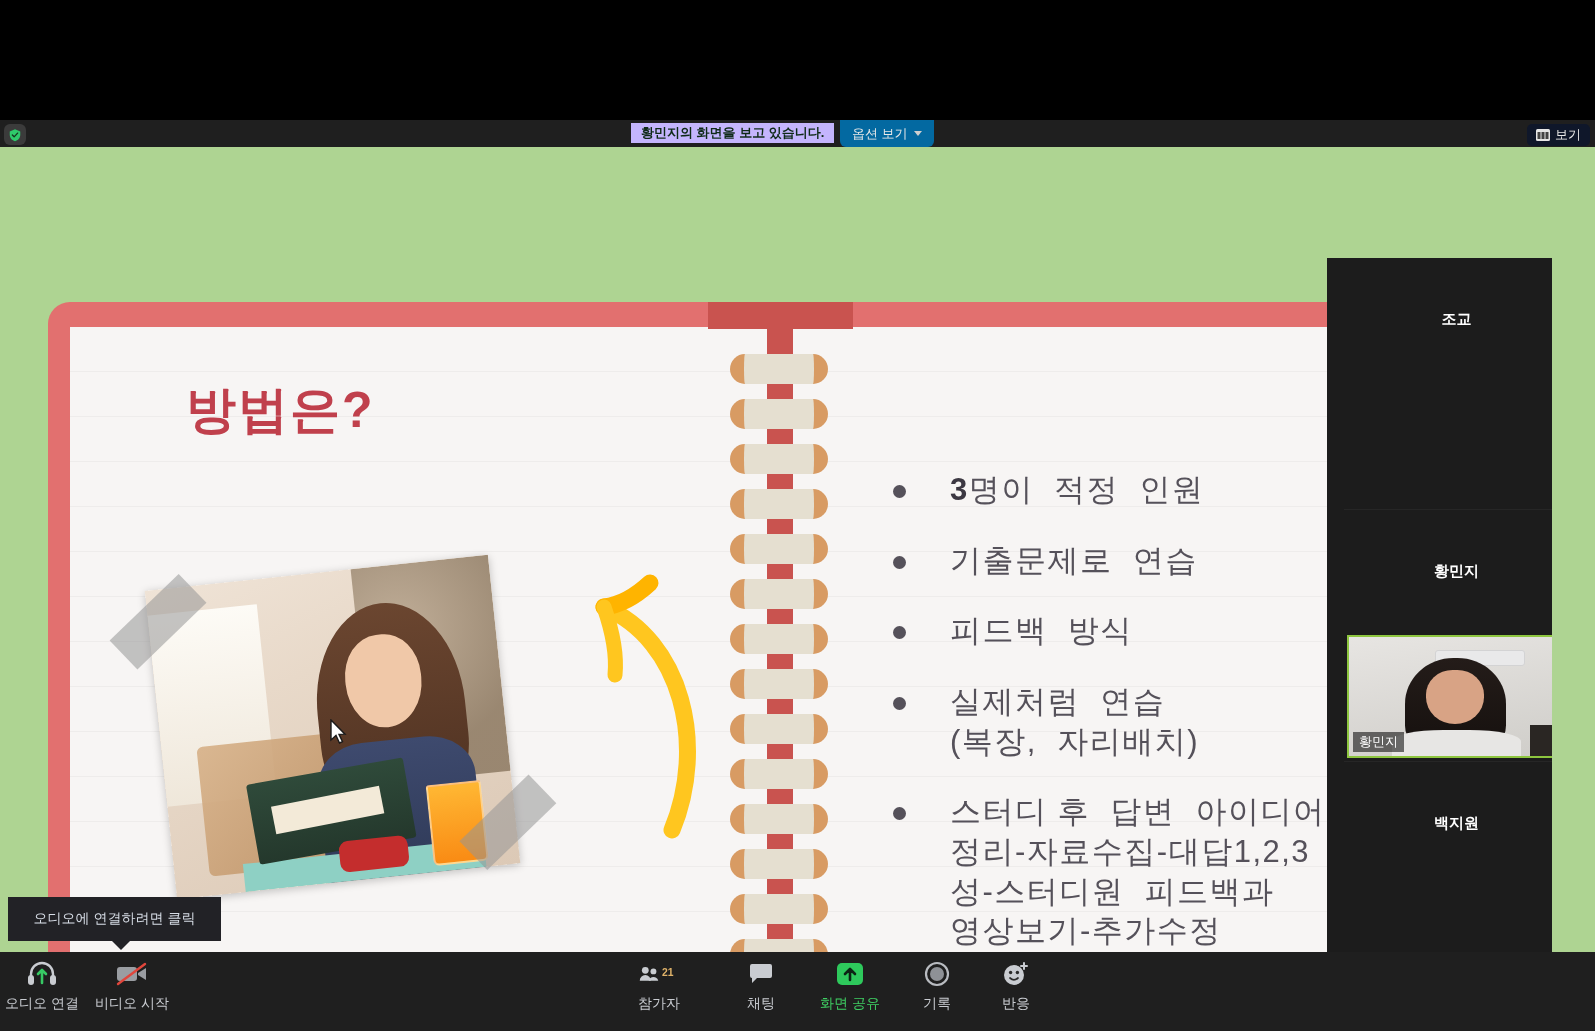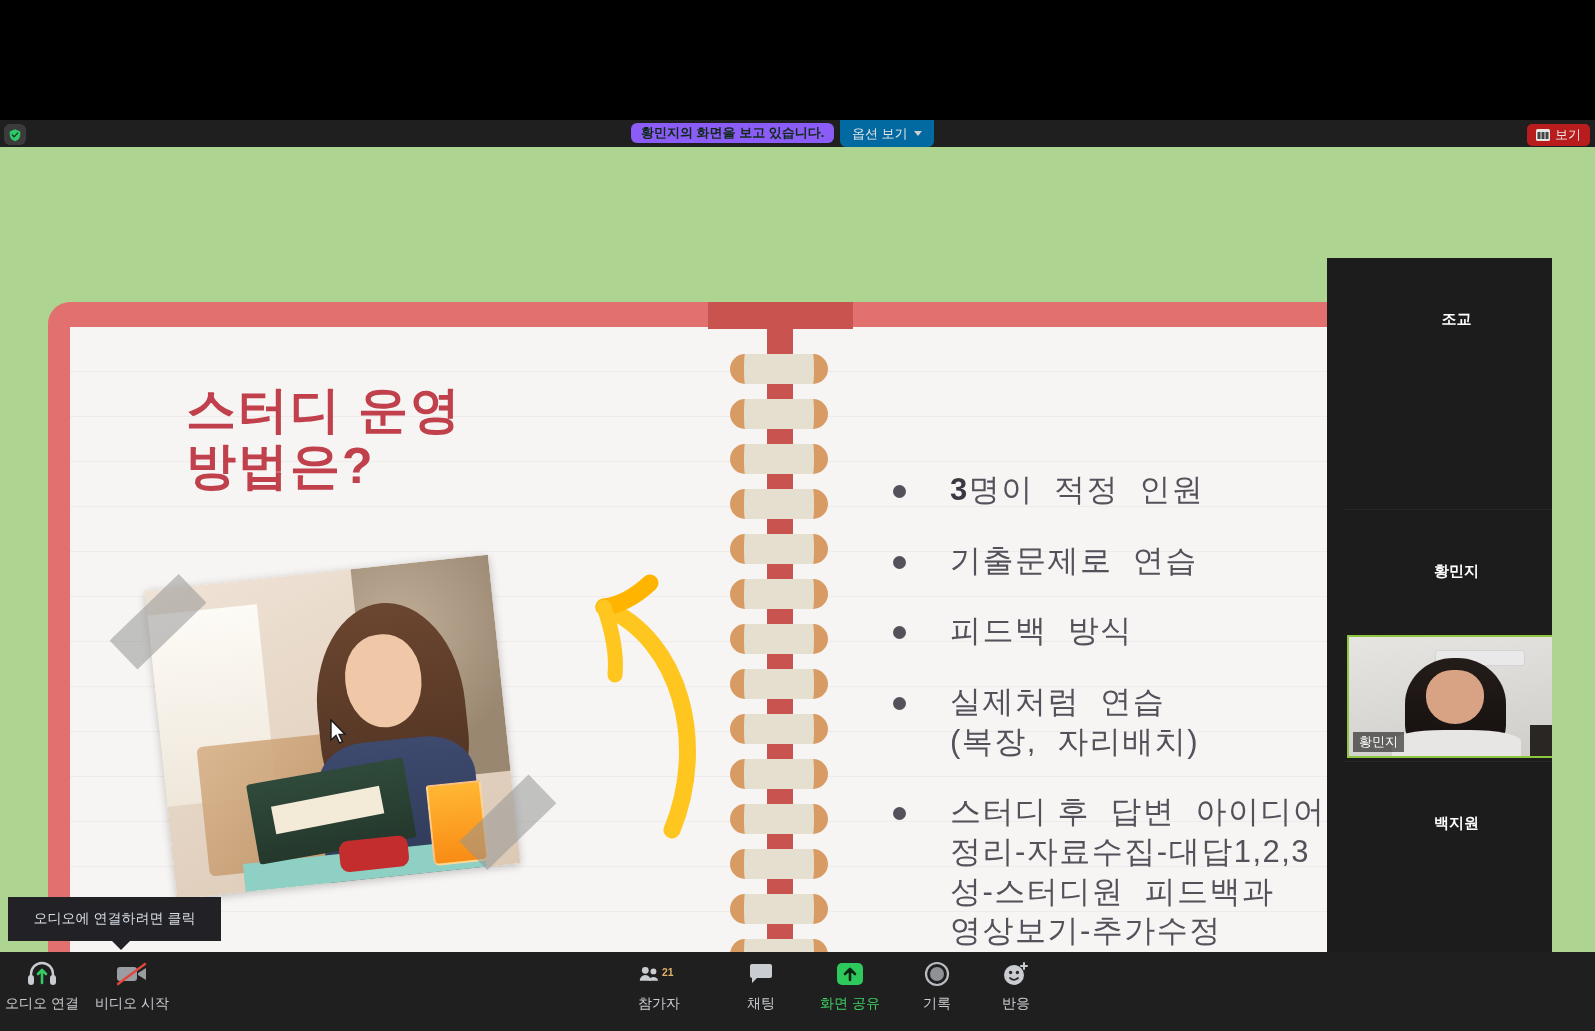--- a/index.html
+++ b/index.html
@@ -103,31 +103,31 @@
   .bullet-text .b { font-weight:bold; color:#3c3842; }
 
   
   .top-bar { position:absolute; left:0; top:120px; width:1595px; height:27px; background:#1f1f1f; z-index:40; }
   .shield-badge {
     position:absolute; left:4px; top:4px; width:22px; height:21px;
     background:#3b3b3b; border-radius:6px; display:flex; align-items:center; justify-content:center;
   }
   .sharing-pill {
     position:absolute; left:631px; top:123px; height:20px; padding:0 10px;
-    background:#8b5cf6; color:#0e2a17; font-size:13px; line-height:20px;
-    border-radius:6px; white-space:nowrap; z-index:45; font-weight:600;
+    background:#c4b5fd; color:#0e2a17; font-size:13px; line-height:20px;
+    border-radius:0; white-space:nowrap; z-index:45; font-weight:600;
   }
   .view-options {
     position:absolute; left:840px; top:120px; height:27px; padding:0 12px;
     background:#0369a1; border-radius:0 0 6px 6px; color:#e8e8e8; font-size:13px;
     display:flex; align-items:center; gap:6px; z-index:45; white-space:nowrap;
   }
   .view-btn {
     position:absolute; right:5px; top:124px; height:22px; padding:0 9px;
-    background:#b91c1c; border-radius:5px; color:#e8e8e8; font-size:13px;
+    background:#0f172a; border-radius:5px; color:#e8e8e8; font-size:13px;
     display:flex; align-items:center; gap:5px; z-index:45;
   }
   .chev { display:inline-block; width:0;height:0; border-left:4px solid transparent;
           border-right:4px solid transparent; border-top:5px solid #cfcfcf; }
 
   
   .filmstrip {
     position:absolute; right:43px; top:258px; width:225px; height:977px;
     background:#1c1c1c; z-index:50; overflow:hidden;padding-left:17px;
   }
@@ -226,21 +226,20 @@
         <div class="ring"></div>
         <div class="ring"></div>
         <div class="ring"></div>
         <div class="ring"></div>
         <div class="ring"></div>
         <div class="ring"></div>
         <div class="ring"></div>
       </div>
 
     <div class="slide-title">
-      <div>스터디 운영</div>
       <div>방법은?</div>
     </div>
 
     <div class="photo-wrap">
       <div class="photo">
         <div class="ph-wall"></div>
         <div class="ph-window"></div>
         <div class="ph-chair"></div>
         <div class="ph-person-hair"></div>
         <div class="ph-face"></div>

